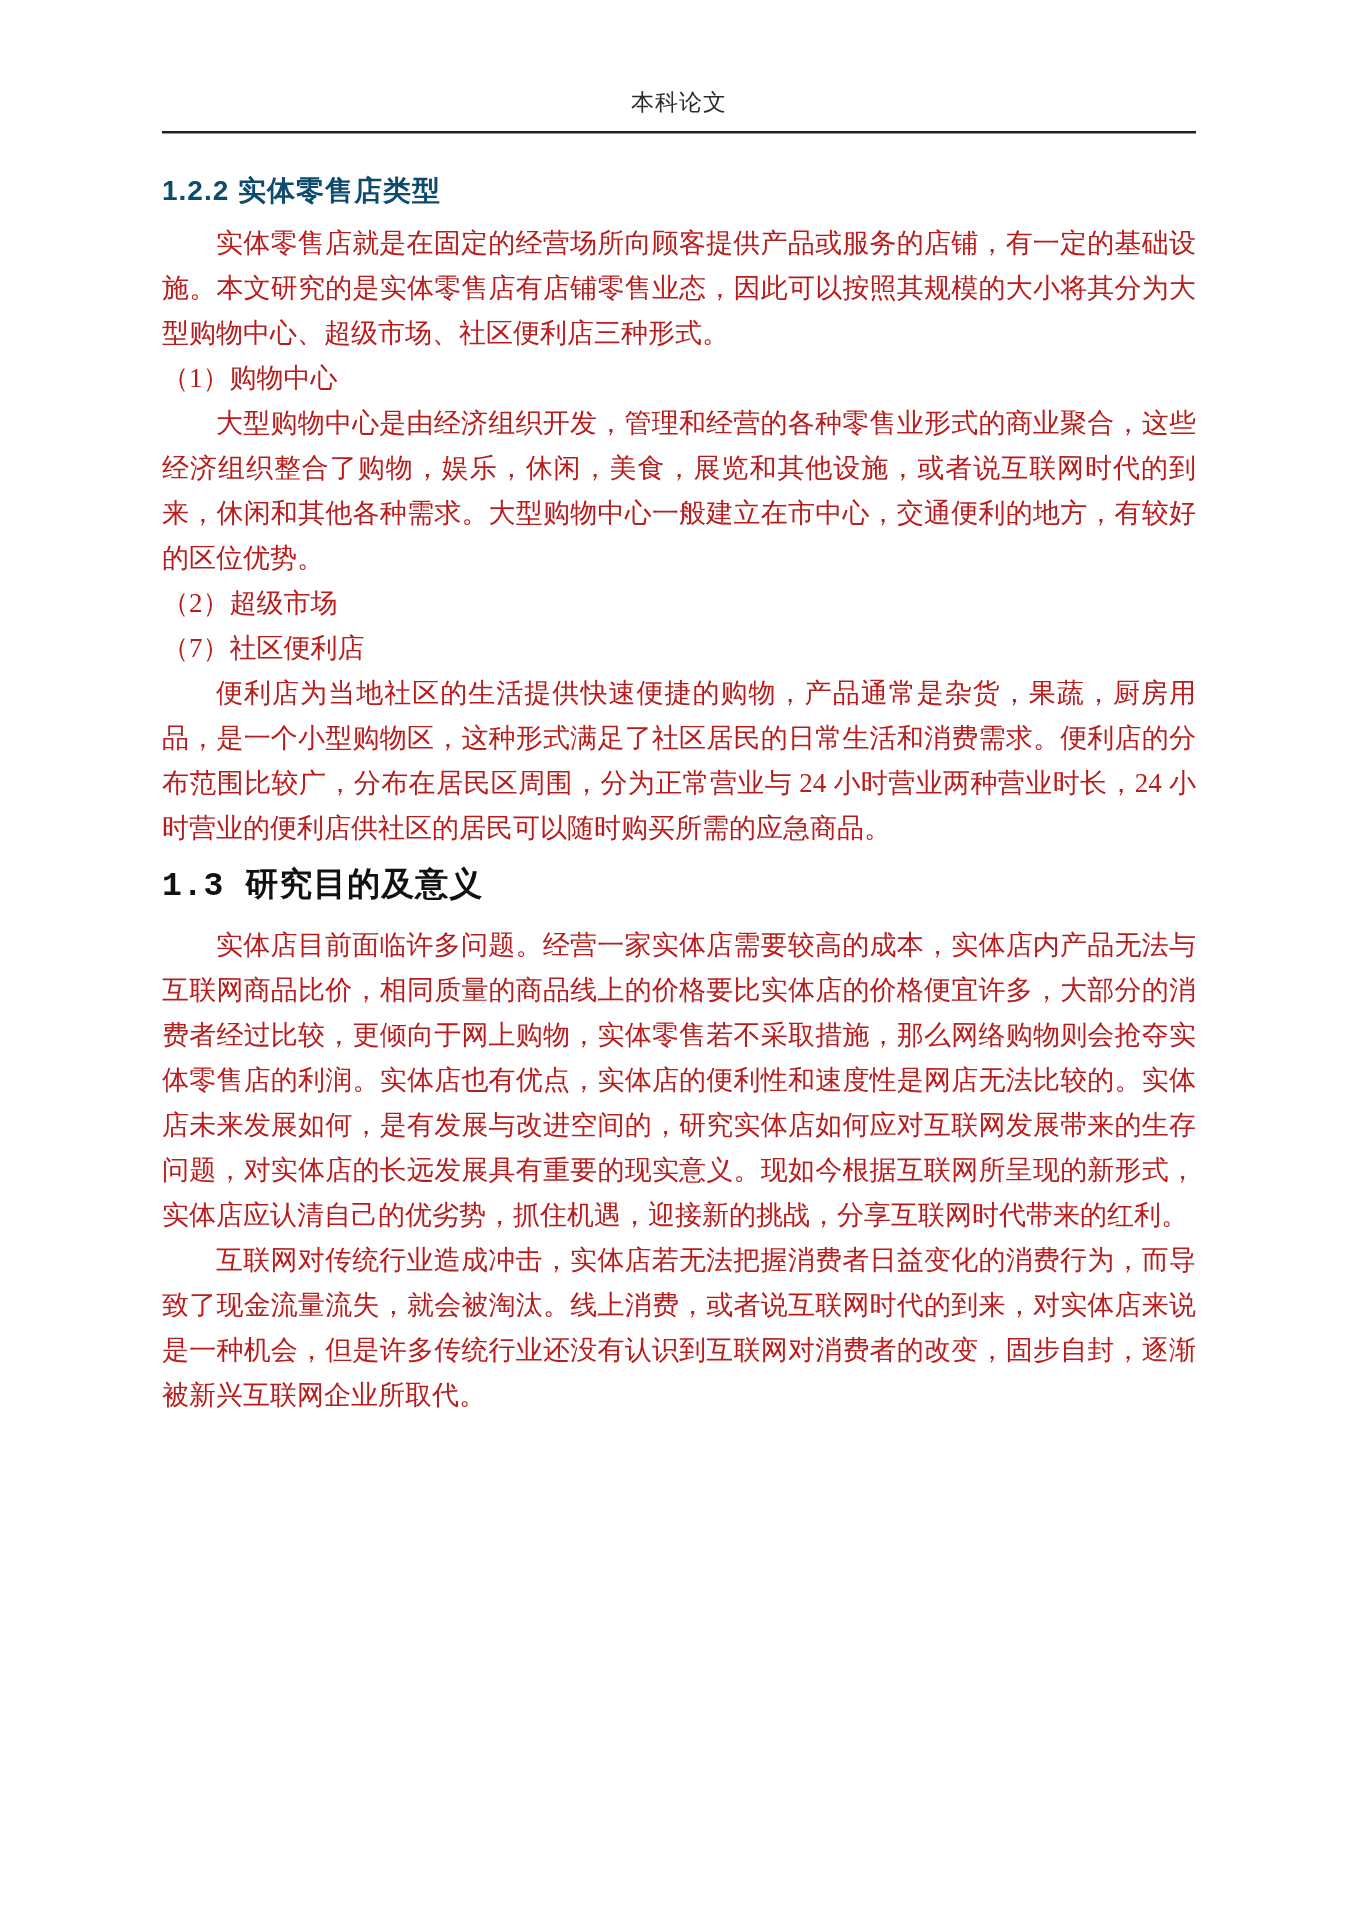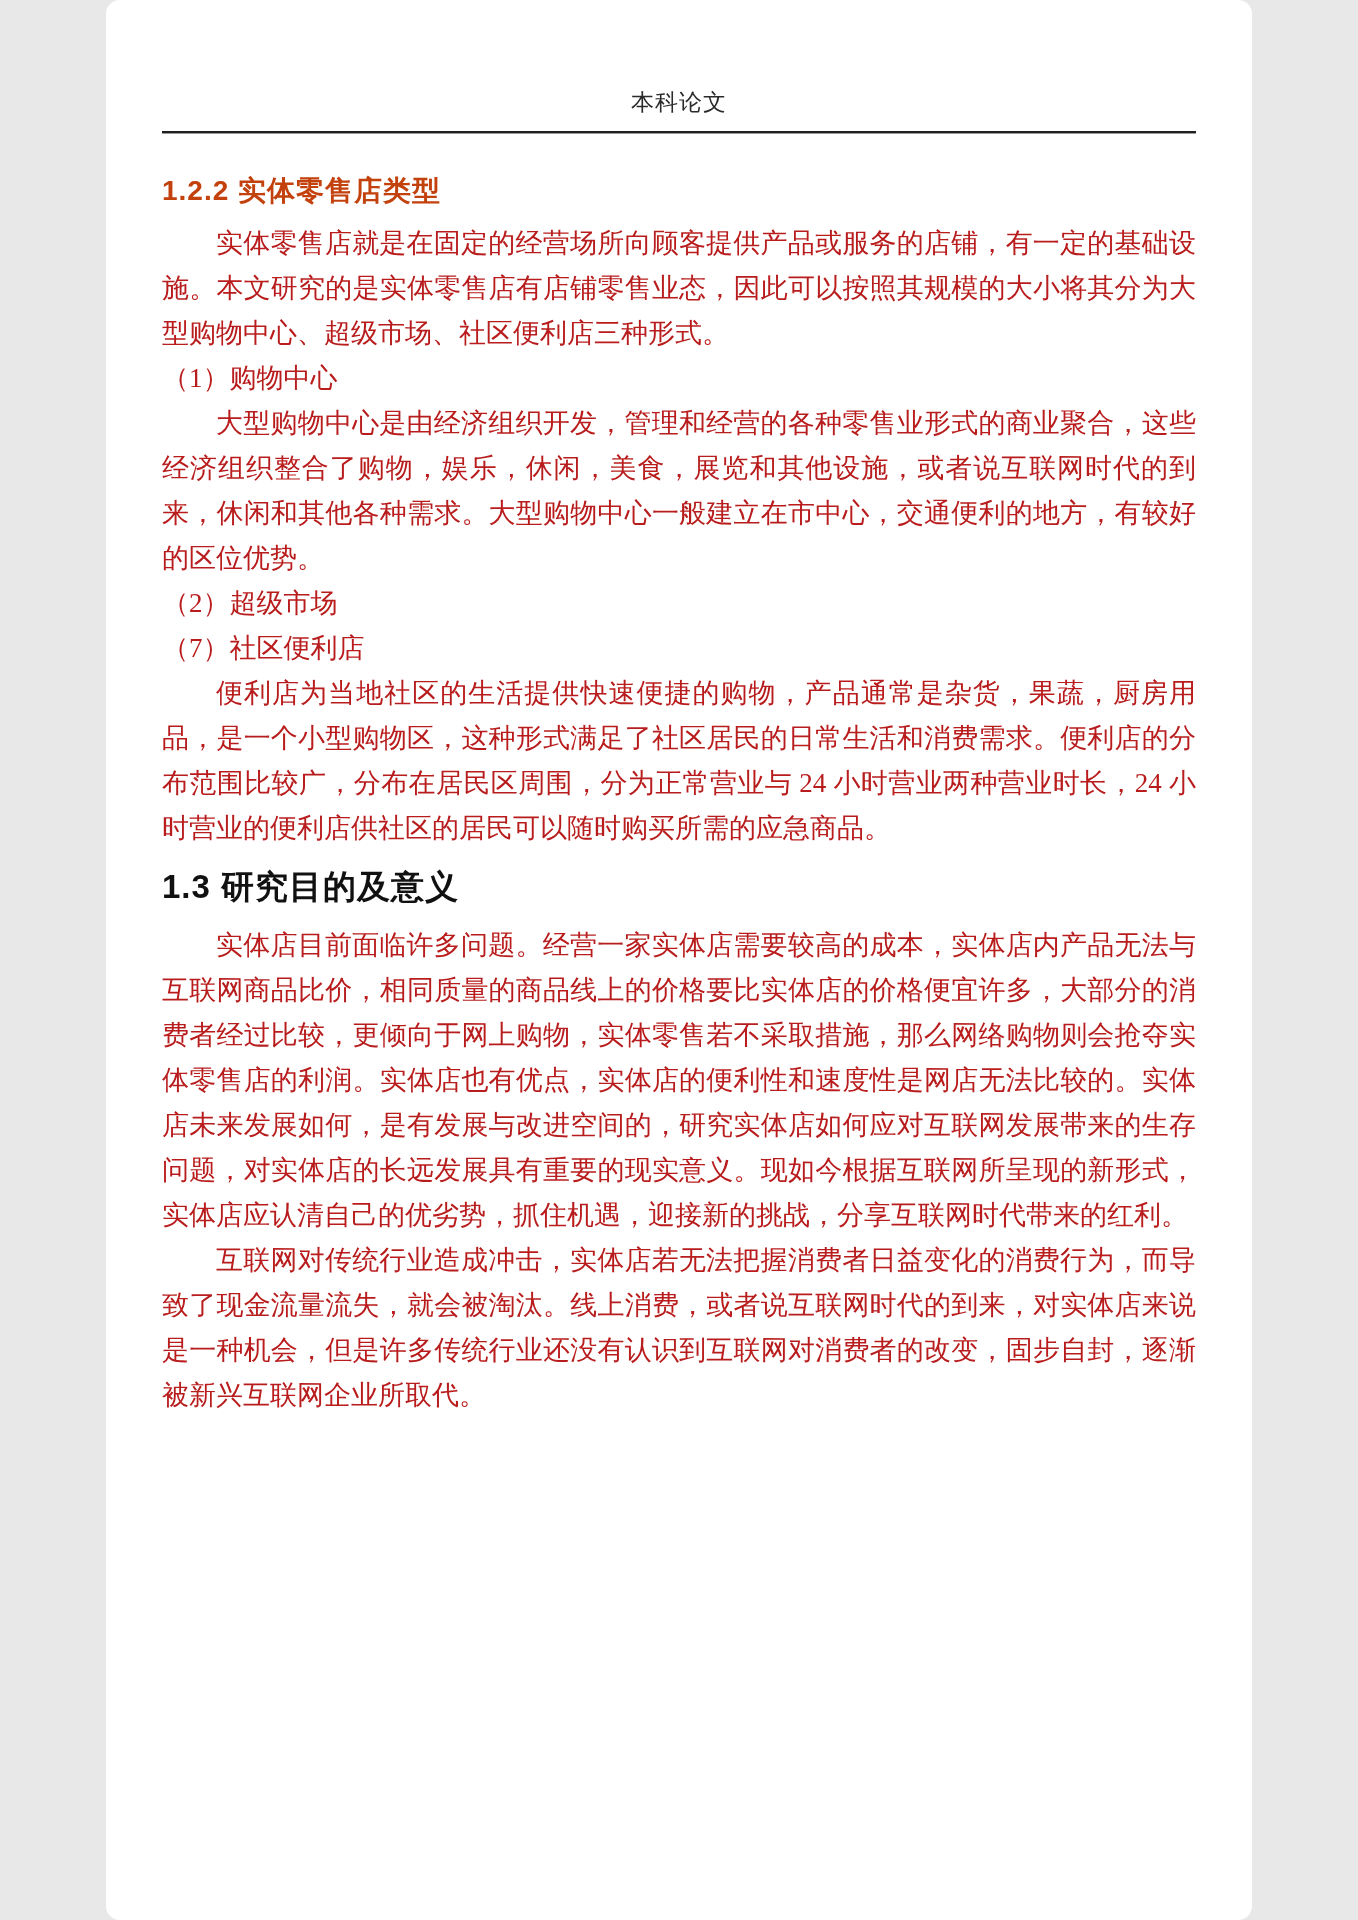--- a/index.html
+++ b/index.html
@@ -1,26 +1,25 @@
 <!DOCTYPE html>
 <html lang="zh"><head>
 <meta charset="utf-8">
 <style>
   * { margin: 0; padding: 0; box-sizing: border-box; }
   html, body { background: #e8e8e8; }
   .page {
     position: relative;
-    width: 1146px;
+    width: 1358px;
     height: 1920px;
     margin: 0 auto;
     background: #ffffff;
     color: #1c1c1c;
     overflow: hidden;
     font-family: "Liberation Serif", "DejaVu Serif", serif;
-    border-radius: 14px;
   }
   .content-col {
     width: 1034px;
     margin: 0 auto;
   }
   
   .doc-header-title {
     padding-top: 88px;
     text-align: center;
     font-size: 23px;
@@ -35,26 +34,26 @@
     background: #1f1f1f;
     border-bottom: 1px solid #9a9a9a;
   }
   
   .h3-heading {
     margin-top: 39px;
     font-family: "Liberation Sans", "DejaVu Sans", sans-serif;
     font-weight: 700;
     font-size: 28px;
     line-height: 36px;
-    color: #c2410c;
+    color: #0c4a6e;
     letter-spacing: 1px;
   }
   .h2-heading {
     margin: 16px 0 16px 0;
-    font-family: Liberation Sans, sans-serif;
+    font-family: Liberation Mono, monospace;
     font-weight: 700;
     font-size: 33px;
     line-height: 40px;
     color: #111111;
     letter-spacing: 1px;
   }
   
   .body-text {
     font-size: 27px;
     line-height: 45px;

